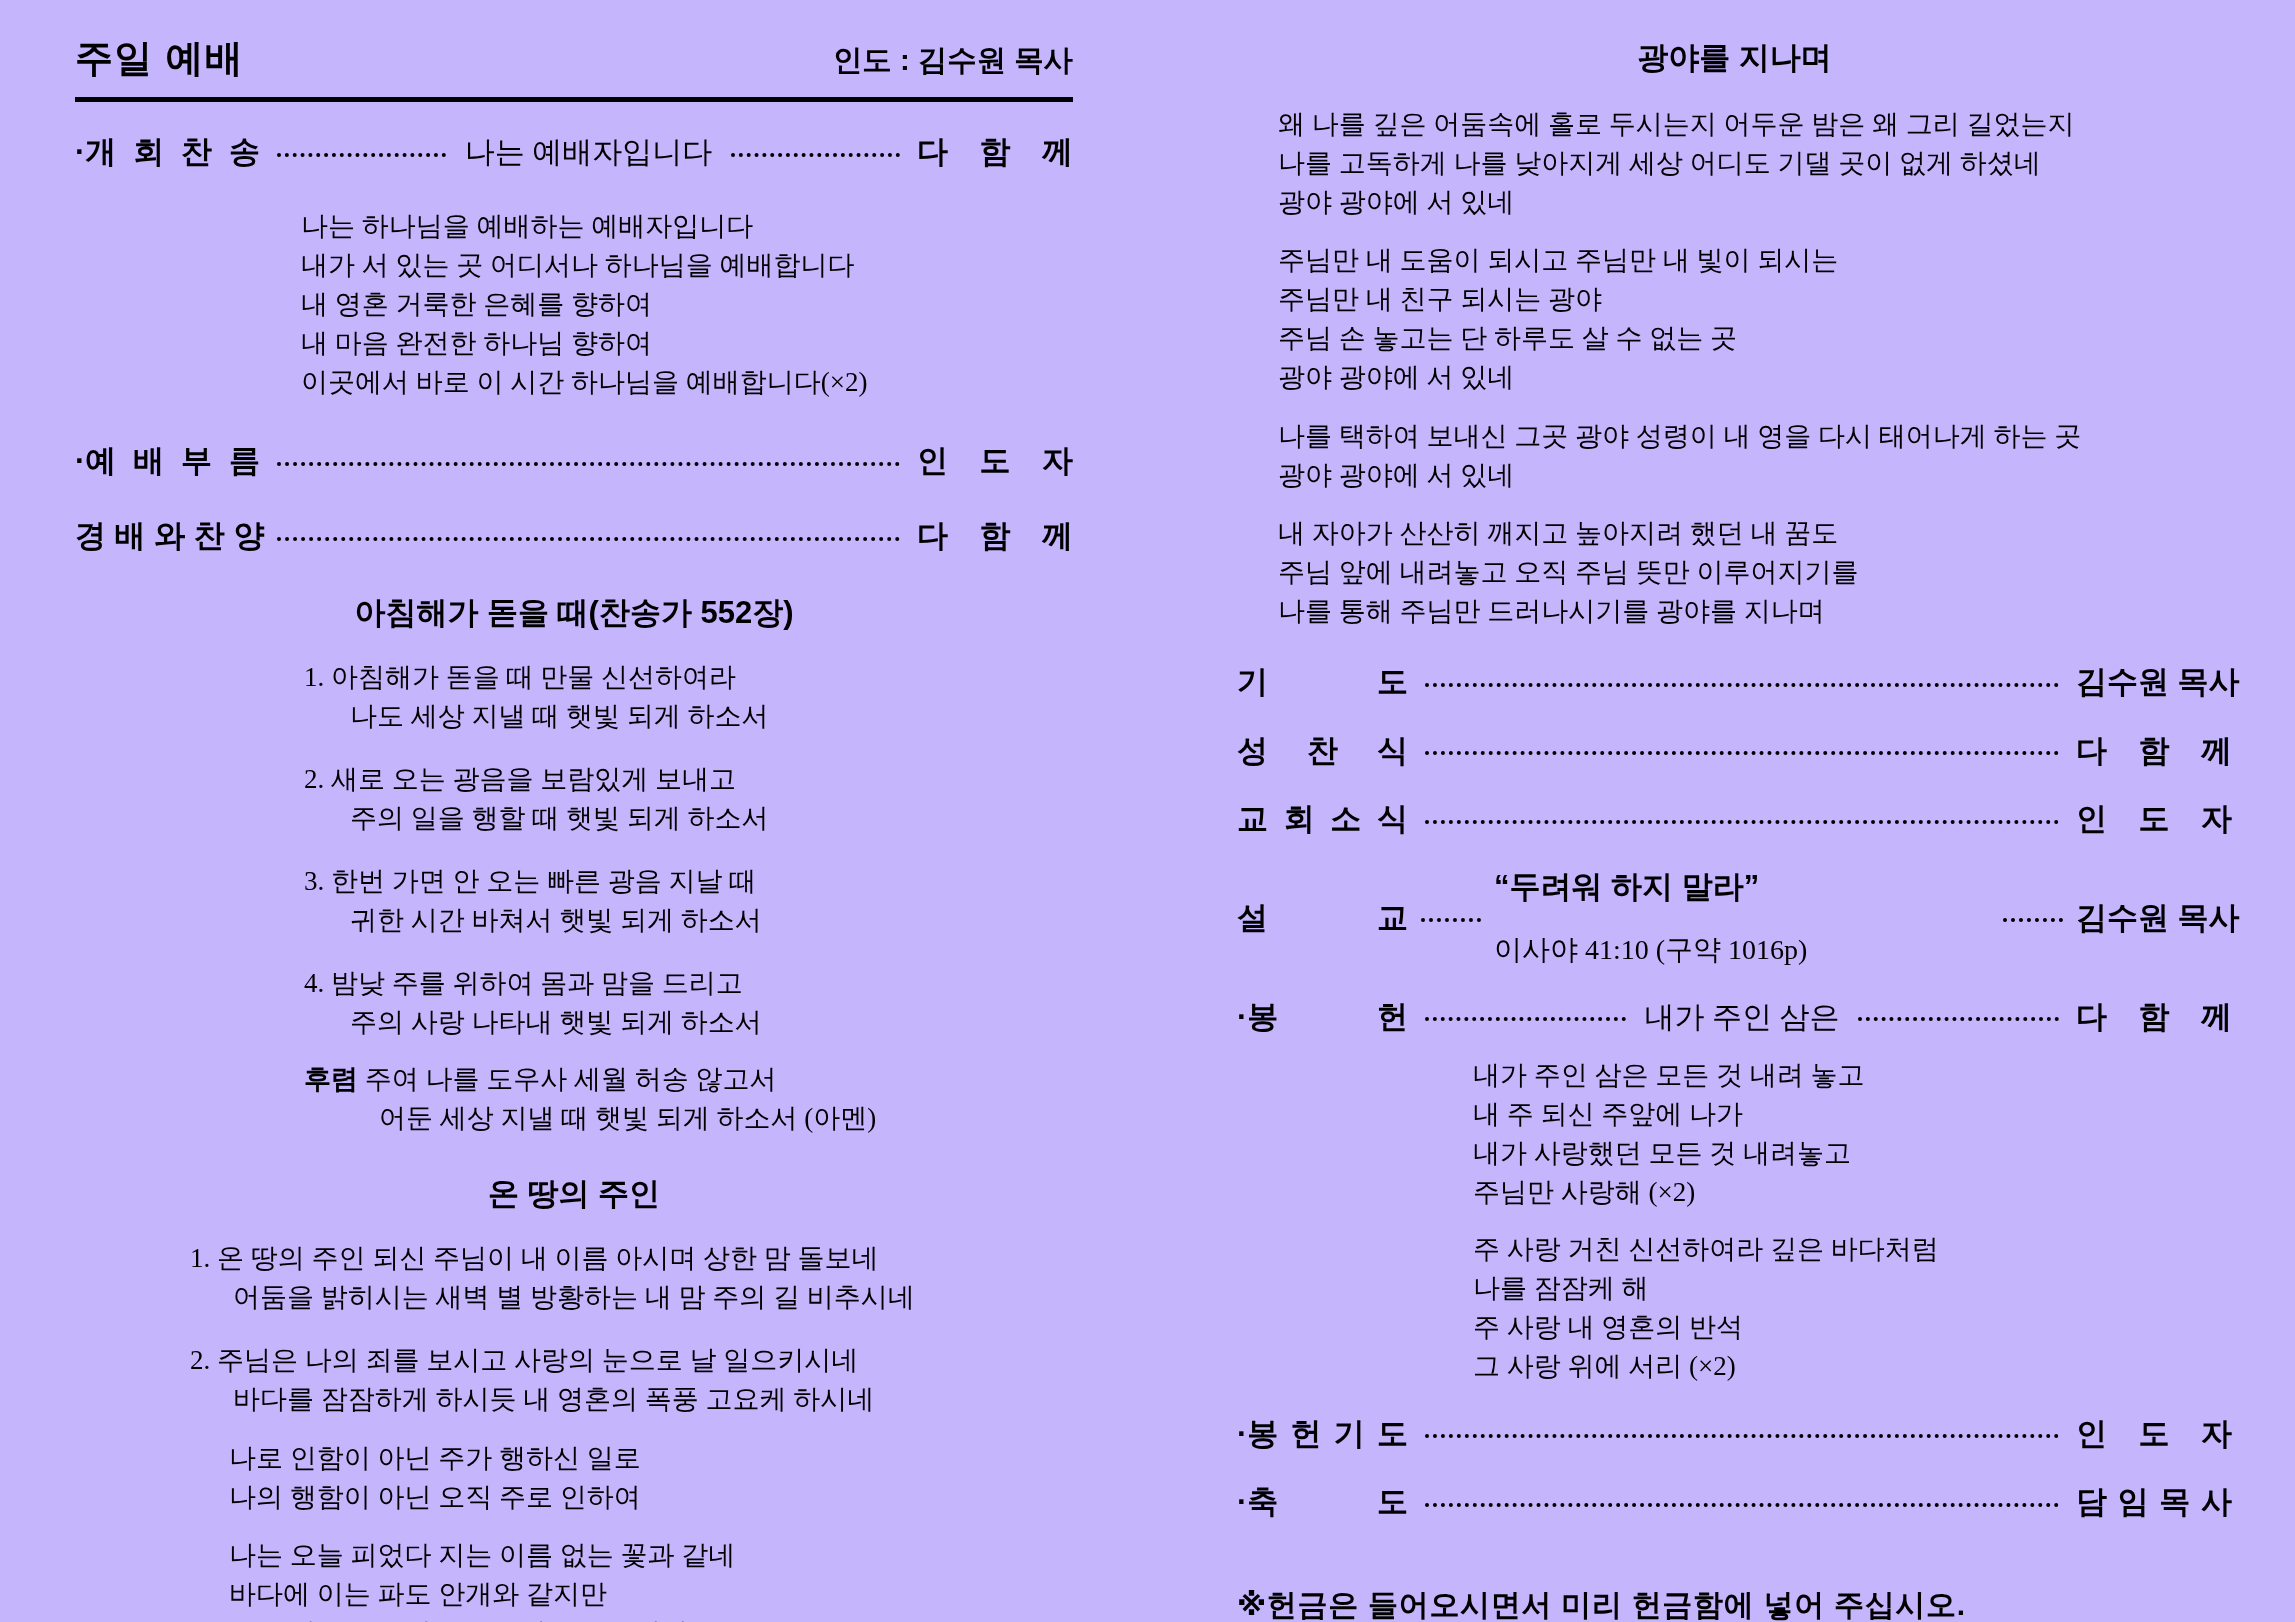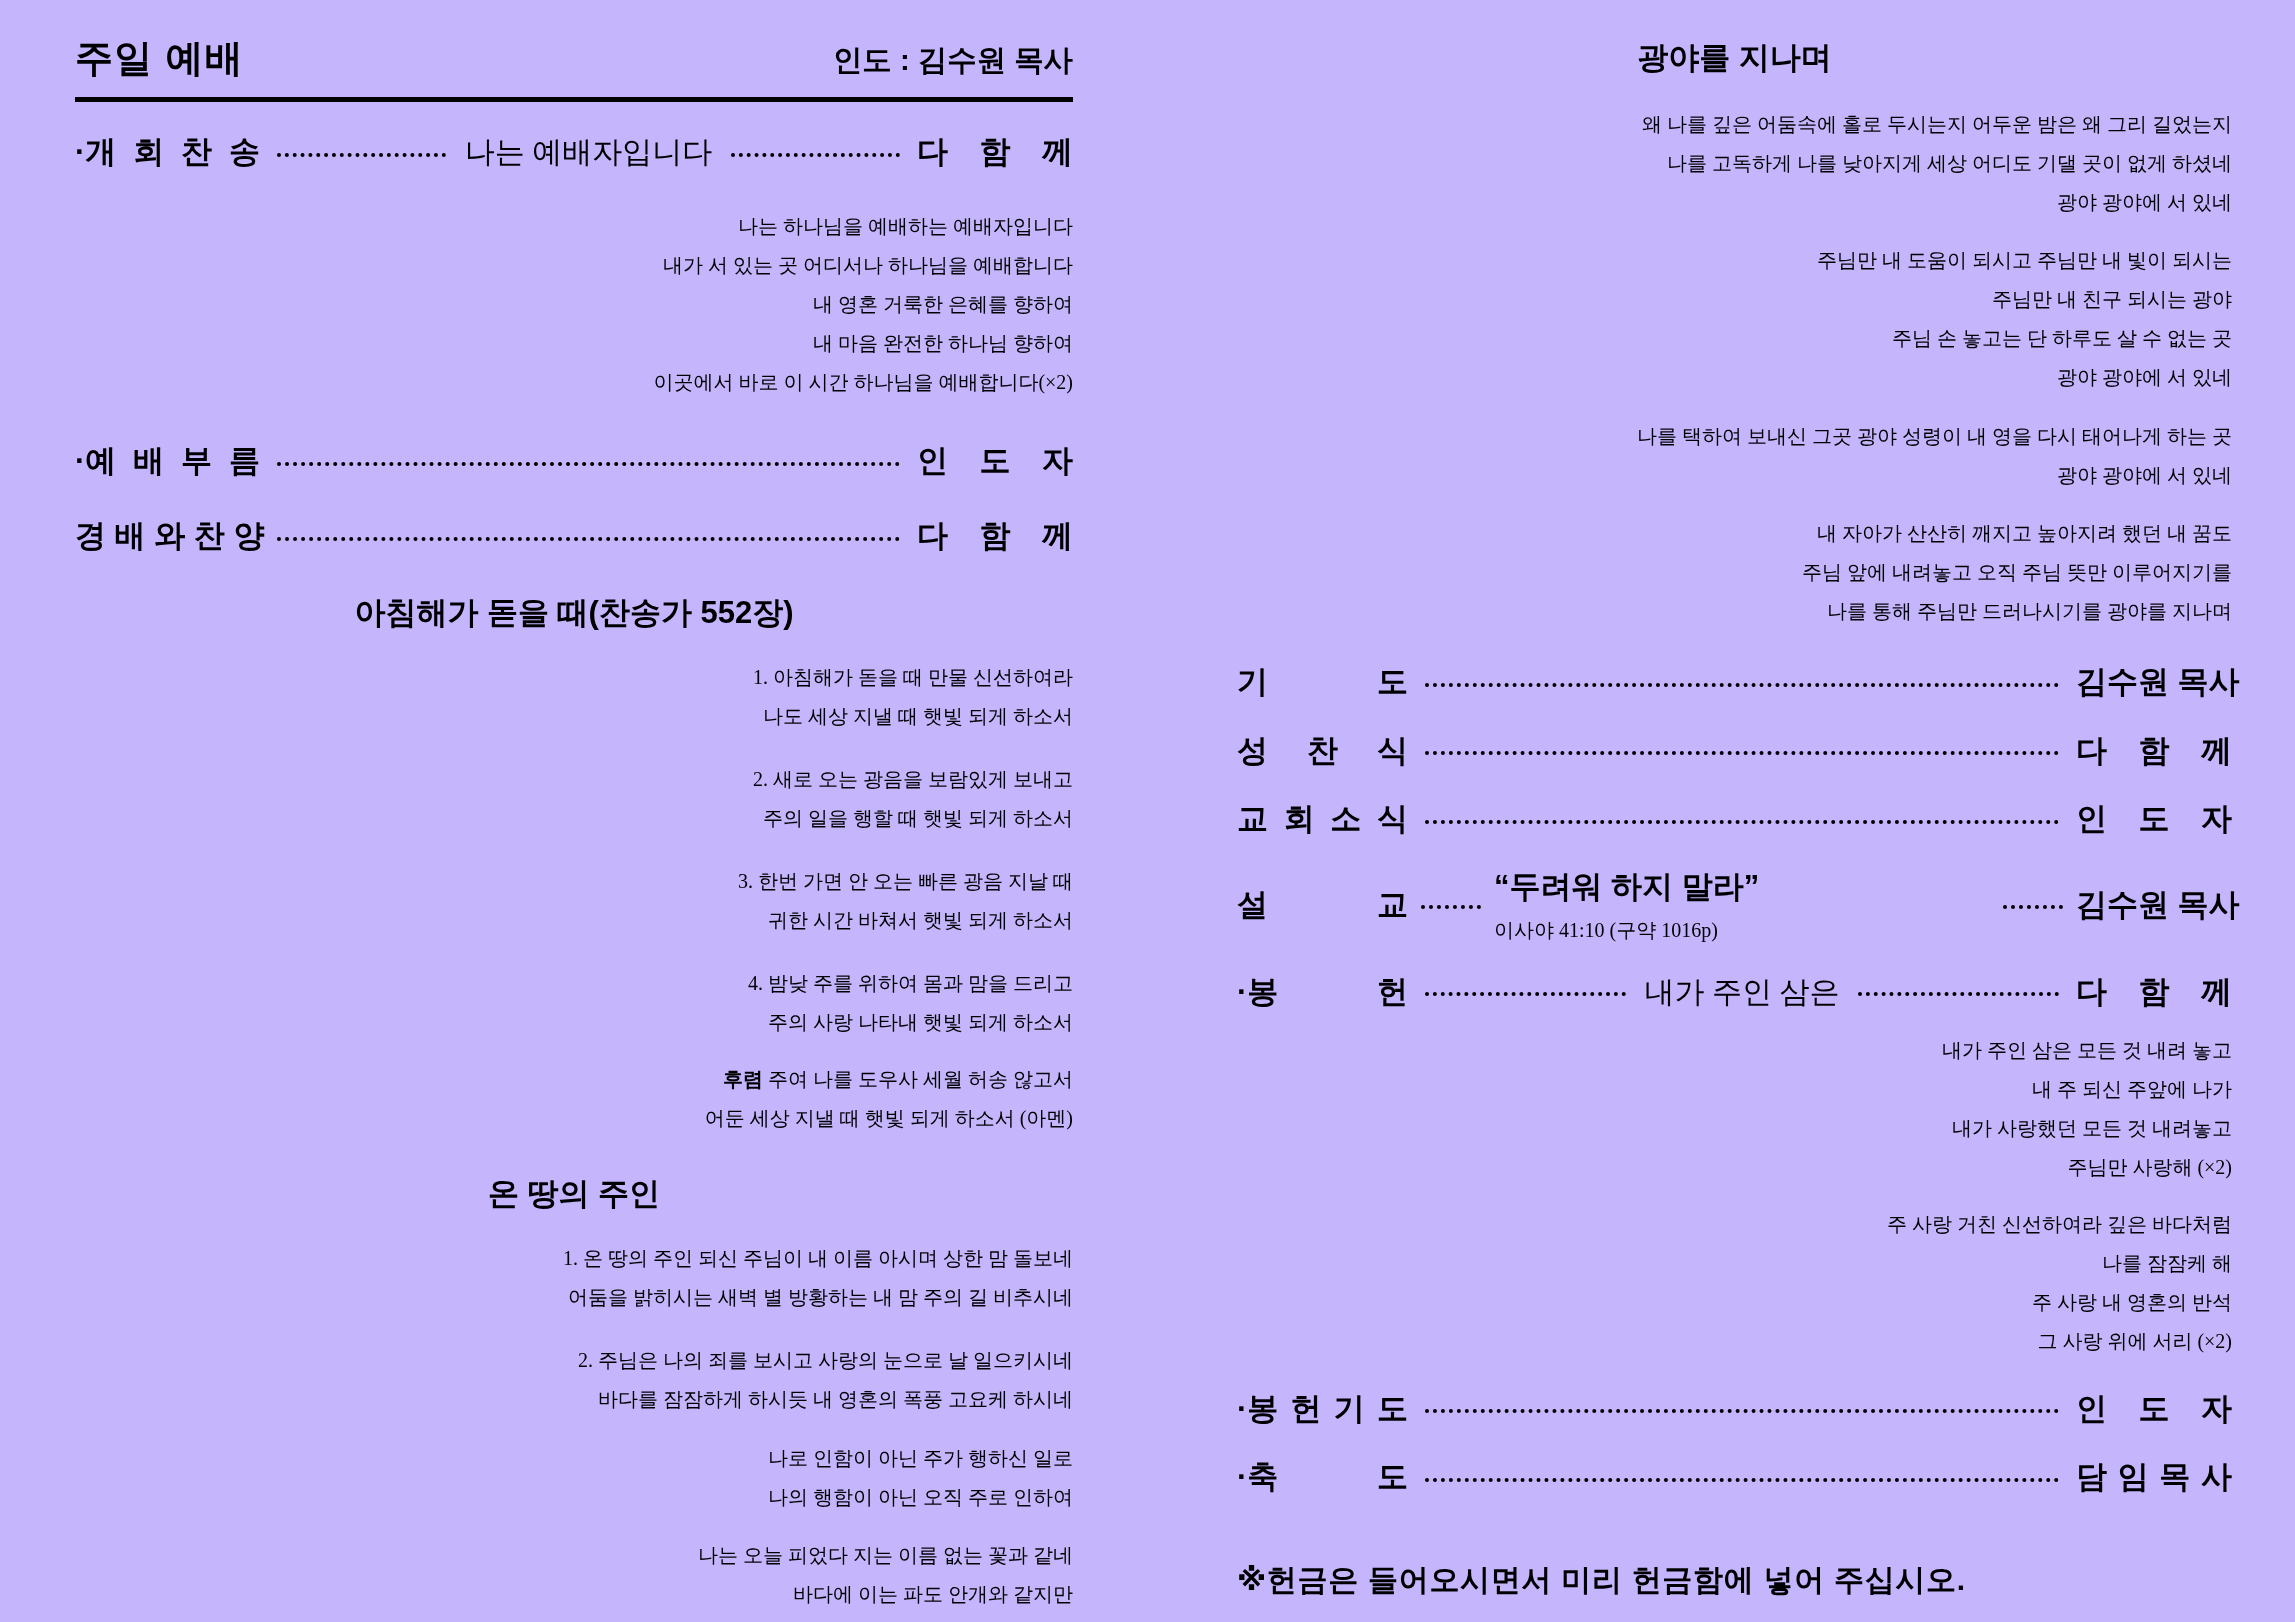--- a/index.html
+++ b/index.html
@@ -23,22 +23,22 @@
           height:41px; white-space:nowrap; }
   .plabel { width:185px; text-align:justify; text-align-last:justify; }
   .col-right .plabel { width:171px; }
   .presp  { width:156px; text-align:justify; text-align-last:justify; }
   .leader { flex:1; height:0; border-bottom:4.6px dotted #000; margin:0 17px;
             align-self:center; position:relative; top:2px; }
   .pcenter { font-weight:400; font-size:30px;
              font-family:"Liberation Serif","DejaVu Serif",serif; margin:0 1.3px; }
 
   
-  .lyr { font-family:"Liberation Serif","DejaVu Serif",serif; font-size:20px;
-         line-height:39px; font-weight:400;text-align:right; }
+  .lyr { font-family:"Liberation Serif","DejaVu Serif",serif; font-size:27px;
+         line-height:39px; font-weight:400; }
   .hymn1 { margin-top:34px; margin-left:226px; }
   .htitle { text-align:center; font-weight:700; font-size:31px; margin-top:35px; }
   .r-opening { margin-top:30px; }
   .r-call  { margin-top:39px; }
   .r-praise{ margin-top:34px; }
 
   .verse { margin-top:24px; }
   .v2 { margin-left:229px; }
   .v2 .vl2 { margin-left:46px; }
   .refrain { margin-top:18.3px; margin-left:229px; }
@@ -55,21 +55,21 @@
   .col-right .prow { margin-top:27.5px; }
   .prow.first-row { margin-top:31px; }
 
   
   .sermon { display:flex; align-items:center; margin-top:26px; font-size:31px;
             font-weight:700; white-space:nowrap; }
   .sdots { width:60px; height:0; border-bottom:4.6px dotted #000; margin:0 13px;
            align-self:center; position:relative; top:2px; }
   .scenter { flex:1; }
   .stitle { font-weight:700; font-size:31px; }
-  .sref { font-weight:400; font-size:20px; margin-top:9px;
+  .sref { font-weight:400; font-size:28px; margin-top:23px;
           font-family:"Liberation Serif","DejaVu Serif",serif; }
 
   .off-lyr { margin-left:236px; margin-top:18.3px; }
   .note { font-weight:700; font-size:30px; margin-top:62px; letter-spacing:0.7px; }
 </style>
 </head>
 <body>
 
 <div class="page">
 

